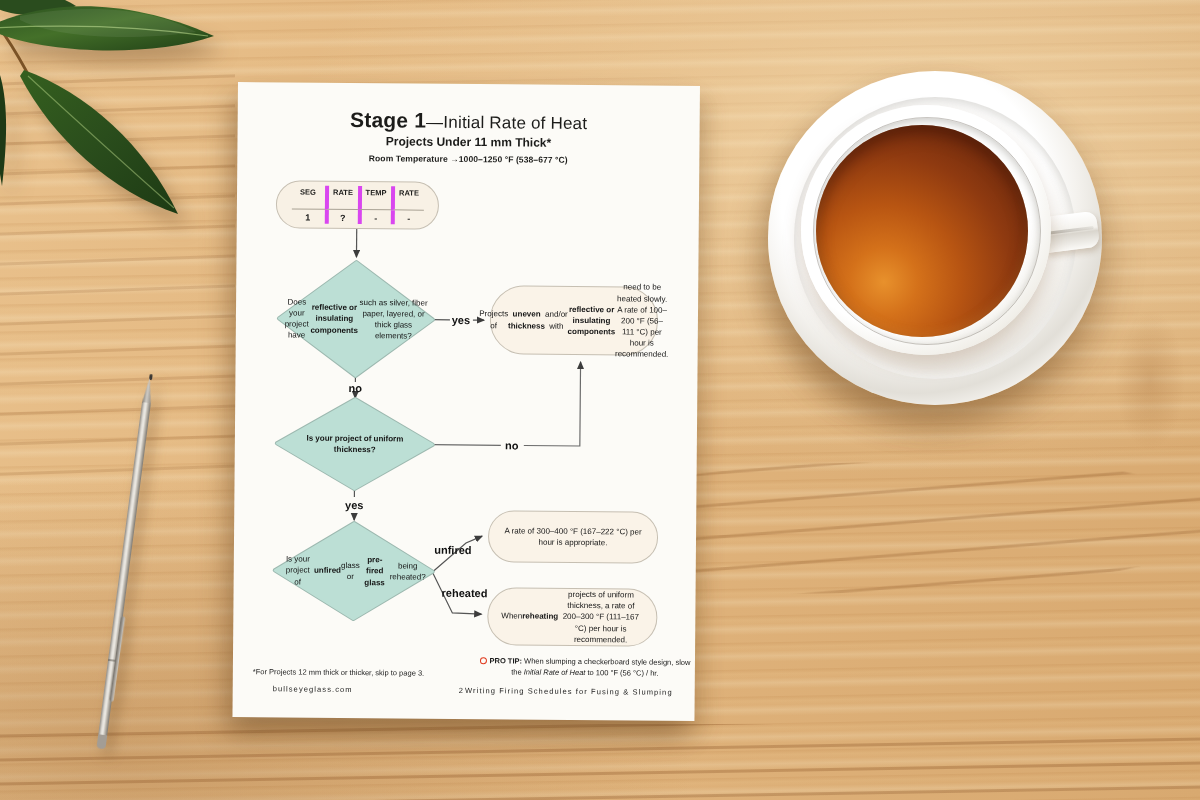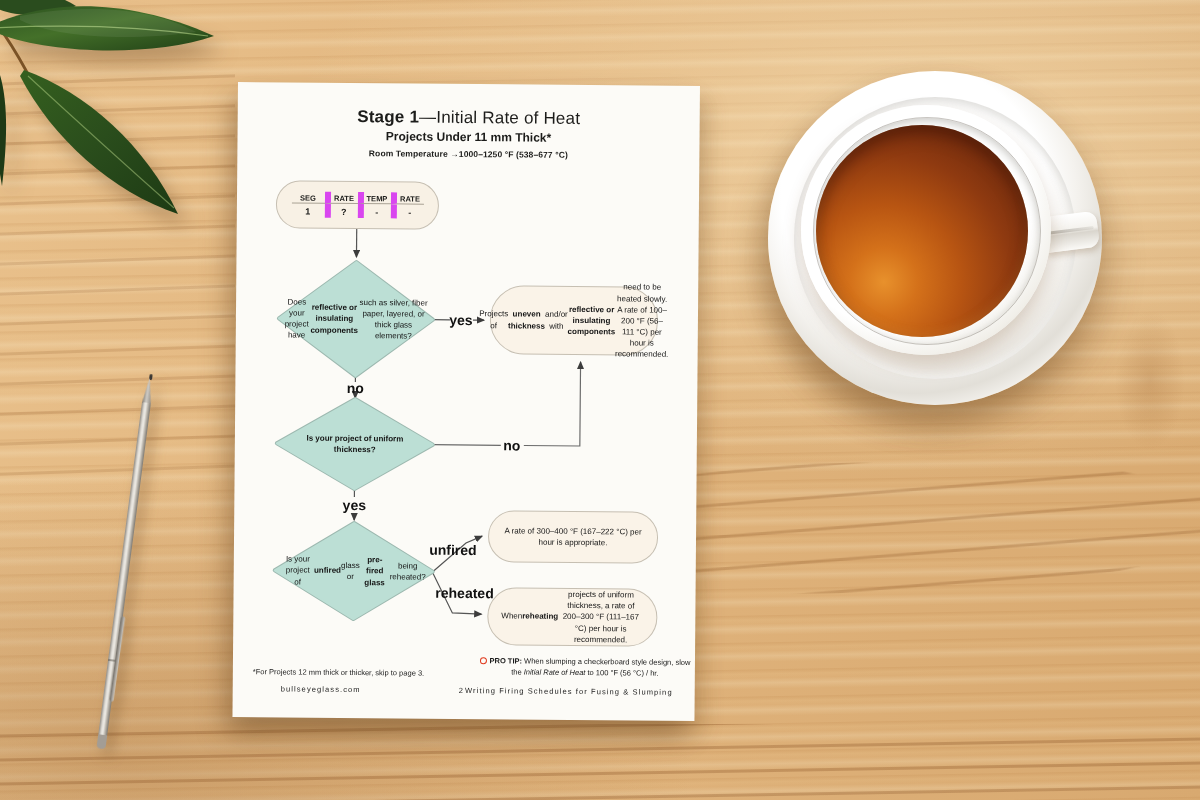--- a/index.html
+++ b/index.html
@@ -26,50 +26,50 @@
     background:radial-gradient(50% 50%, rgba(150,95,45,.22), transparent 70%);}
 
   
   .paper{
     position:absolute;left:238px;top:82px;width:462px;height:635px;
     background:#fcfbf7;transform:rotate(.5deg);transform-origin:top left;
     box-shadow:-10px 16px 26px rgba(95,58,22,.34), 8px 14px 22px rgba(95,58,22,.20);
     color:#1c1c1a;
   }
   .title-wrap{position:absolute;left:0;top:24px;width:100%;text-align:center;line-height:1.2;}
-  .title-stage{font-size:17px;font-weight:bold;letter-spacing:.2px;text-align:right;}
+  .title-stage{font-size:21px;font-weight:bold;letter-spacing:.2px;text-align:right;}
   .title-rest{font-size:17px;font-weight:normal;letter-spacing:.2px;}
   .subtitle{font-size:12px;font-weight:bold;margin-top:2px;}
   .temp-line{font-size:8.5px;font-weight:bold;margin-top:4px;letter-spacing:.1px;}
 
   .sched{position:absolute;left:39px;top:98px;width:163px;height:48px;
     background:#f8f1e5;border:1px solid #c6bfb2;border-radius:24px;box-sizing:border-box;
     display:flex;align-items:center;justify-content:center;}
   .sched-grid{display:grid;grid-template-columns:repeat(4,33px);width:132px;}
-  .sched-grid .hcell{font-size:7.5px;font-weight:bold;text-align:center;padding:2px 0 0;border-bottom:1px solid #a9a294;}
+  .sched-grid .hcell{font-size:7.5px;font-weight:bold;text-align:center;padding:2px 0 12px;border-bottom:1px solid #a9a294;}
   .sched-grid .vcell{font-size:9px;font-weight:bold;text-align:center;padding:3px 0 1px;}
-  .sched-grid .sep{border-left:6px solid #d946ef;}
+  .sched-grid .sep{border-left:4px solid #d946ef;}
 
   .fc-svg{position:absolute;left:0;top:0;width:462px;height:635px;}
   .node-text{position:absolute;display:flex;align-items:center;justify-content:center;
     text-align:center;font-size:8px;line-height:1.4;color:#141414;}
   .node-text strong{font-weight:bold;}
   .stadium{position:absolute;background:#faf3e8;border:1px solid #c6bfb2;box-sizing:border-box;
     display:flex;align-items:center;justify-content:center;text-align:center;
     font-size:8px;line-height:1.4;padding:5px 13px;color:#141414;}
   .stadium strong{font-weight:bold;}
-  .edge-label{position:absolute;transform:translate(-50%,-50%);font-size:14px;font-weight:bold;color:#111;background:transparent;}
+  .edge-label{position:absolute;transform:translate(-50%,-50%);font-size:11px;font-weight:bold;color:#111;background:transparent;}
 
   .protip{position:absolute;left:246px;top:571px;width:212px;text-align:center;font-size:7.5px;line-height:1.5;color:#191919;}
   .protip strong{font-weight:bold;}
   .protip em{font-style:italic;text-align:center;}
   .protip-dot{display:inline-block;width:5px;height:5px;border:1.6px solid #e0391d;border-radius:50%;margin-right:3px;vertical-align:-1px;}
   .footnote{position:absolute;left:20px;top:585px;font-size:7.5px;color:#222;}
   .footer-row{position:absolute;left:0;top:602px;width:100%;height:12px;font-size:7.5px;letter-spacing:1.1px;color:#222;}
-  .footer-site{position:absolute;left:20px;padding-left:28px;}
+  .footer-site{position:absolute;left:12px;padding-left:28px;}
   .footer-page{position:absolute;left:226px;}
   .footer-doc{position:absolute;right:22px;}
 
   
   .saucer{position:absolute;left:768px;top:71px;width:334px;height:334px;border-radius:50%;
     background:radial-gradient(circle at 44% 38%, #ffffff 48%, #f4f2ee 58%, #e2dfd8 70%, #f6f4f0 78%, #ffffff 88%, #eceae4 100%);
     box-shadow:-10px 18px 30px rgba(110,70,30,.38), 10px 22px 34px rgba(110,70,30,.22);}
   .saucer-well{position:absolute;left:26px;top:26px;width:282px;height:282px;border-radius:50%;
     box-shadow:inset 0 4px 10px rgba(120,115,105,.25), inset 0 -3px 8px rgba(255,255,255,.8);}
   .cup-handle{position:absolute;left:1042px;top:214px;width:56px;height:36px;

